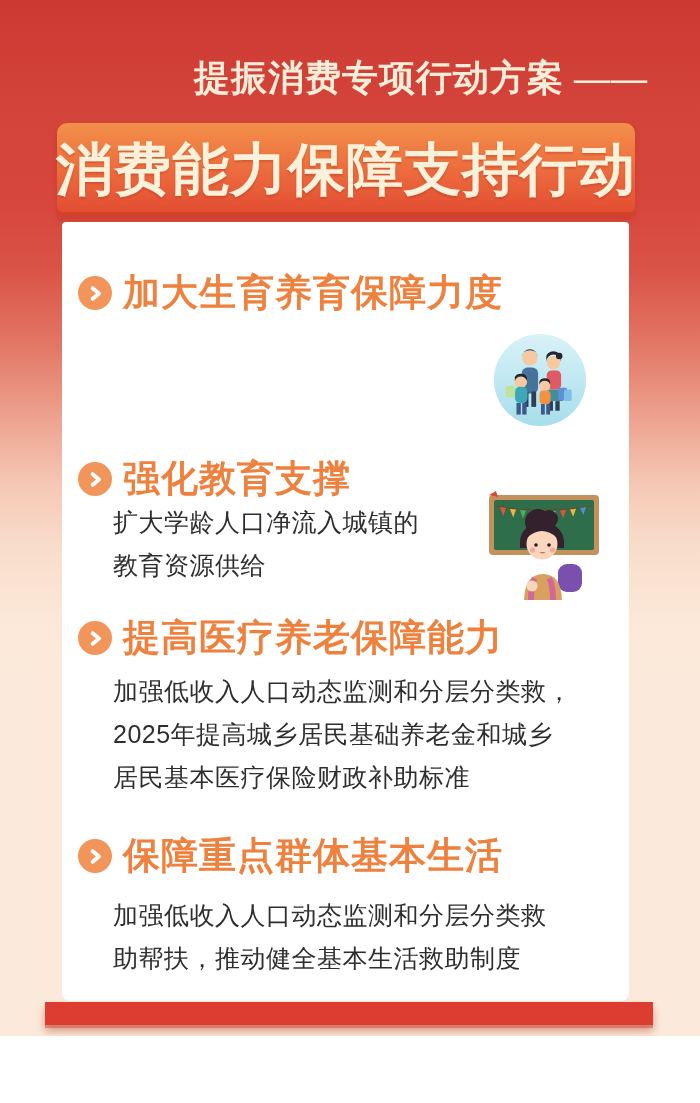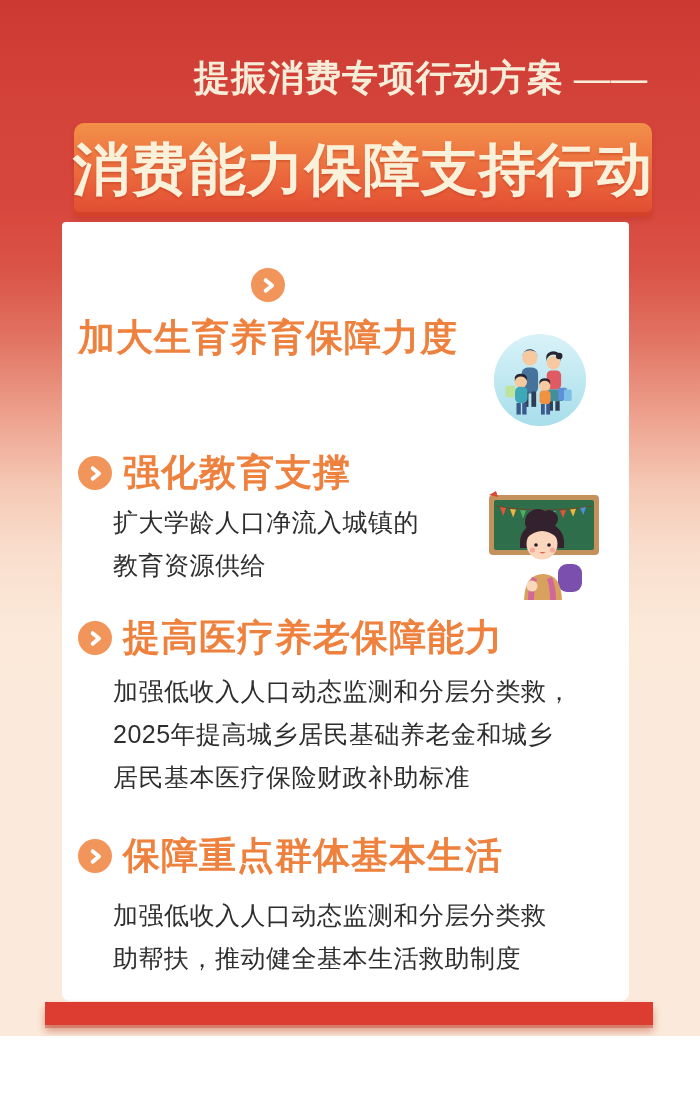--- a/index.html
+++ b/index.html
@@ -15,21 +15,21 @@
   }
 
   .tagline {
     position:absolute; top:54px; right:52px;
     font-family:"Liberation Serif","DejaVu Serif",serif;
     font-weight:bold; font-size:36px; letter-spacing:1px;
     color:#f6edd9; white-space:nowrap;
   }
 
   .banner {
-    position:absolute; left:74px; top:123px; width:578px; height:94px;
+    position:absolute; left:57px; top:123px; width:578px; height:94px;
     border-radius:10px 10px 5px 5px;
     background:linear-gradient(180deg,#f29049 0%,#ec6c3e 50%,#e14a31 100%);
     box-shadow:inset 0 -5px 0 rgba(178,44,26,.30), 0 3px 5px rgba(160,35,25,.25);
     display:flex; align-items:center; justify-content:center;
   }
   .banner-title {
     font-size:57px; font-weight:900; letter-spacing:1px; color:#f9f1da;
     text-shadow:0 2px 2px rgba(165,40,20,.30); white-space:nowrap;
   }
 
@@ -42,21 +42,21 @@
   .bullet {
     width:34px; height:34px; border-radius:50%; background:#f2955b;
     display:flex; align-items:center; justify-content:center; flex:none;
   }
   .bullet svg { width:17px; height:17px; display:block; }
   .heading {
     font-family:"Liberation Serif","DejaVu Serif",serif;
     font-weight:bold; font-size:37px; color:#ee813e;
     letter-spacing:1px; white-space:nowrap;
   }
-  .sec1 { top:46px;flex-direction:column; } .sec2 { top:226px;align-items:center; } .sec3 { top:391px; } .sec4 { top:609px; }
+  .sec1 { top:46px; } .sec2 { top:232px;align-items:center; } .sec3 { top:391px; } .sec4 { top:609px; }
 
   .body {
     position:absolute; left:51px; font-size:25px; line-height:43px;
     color:#2e2e2e; white-space:pre-line; letter-spacing:0.5px;
   }
   .body1 { top:118px; font-size:31px; line-height:46px; }
   .hl { color:#df4a3f; font-weight:bold; }
   .body2 { top:279px; width:382px; }
   .body3 { top:448px; width:505px; }
   .body4 { top:672px; width:505px; }

